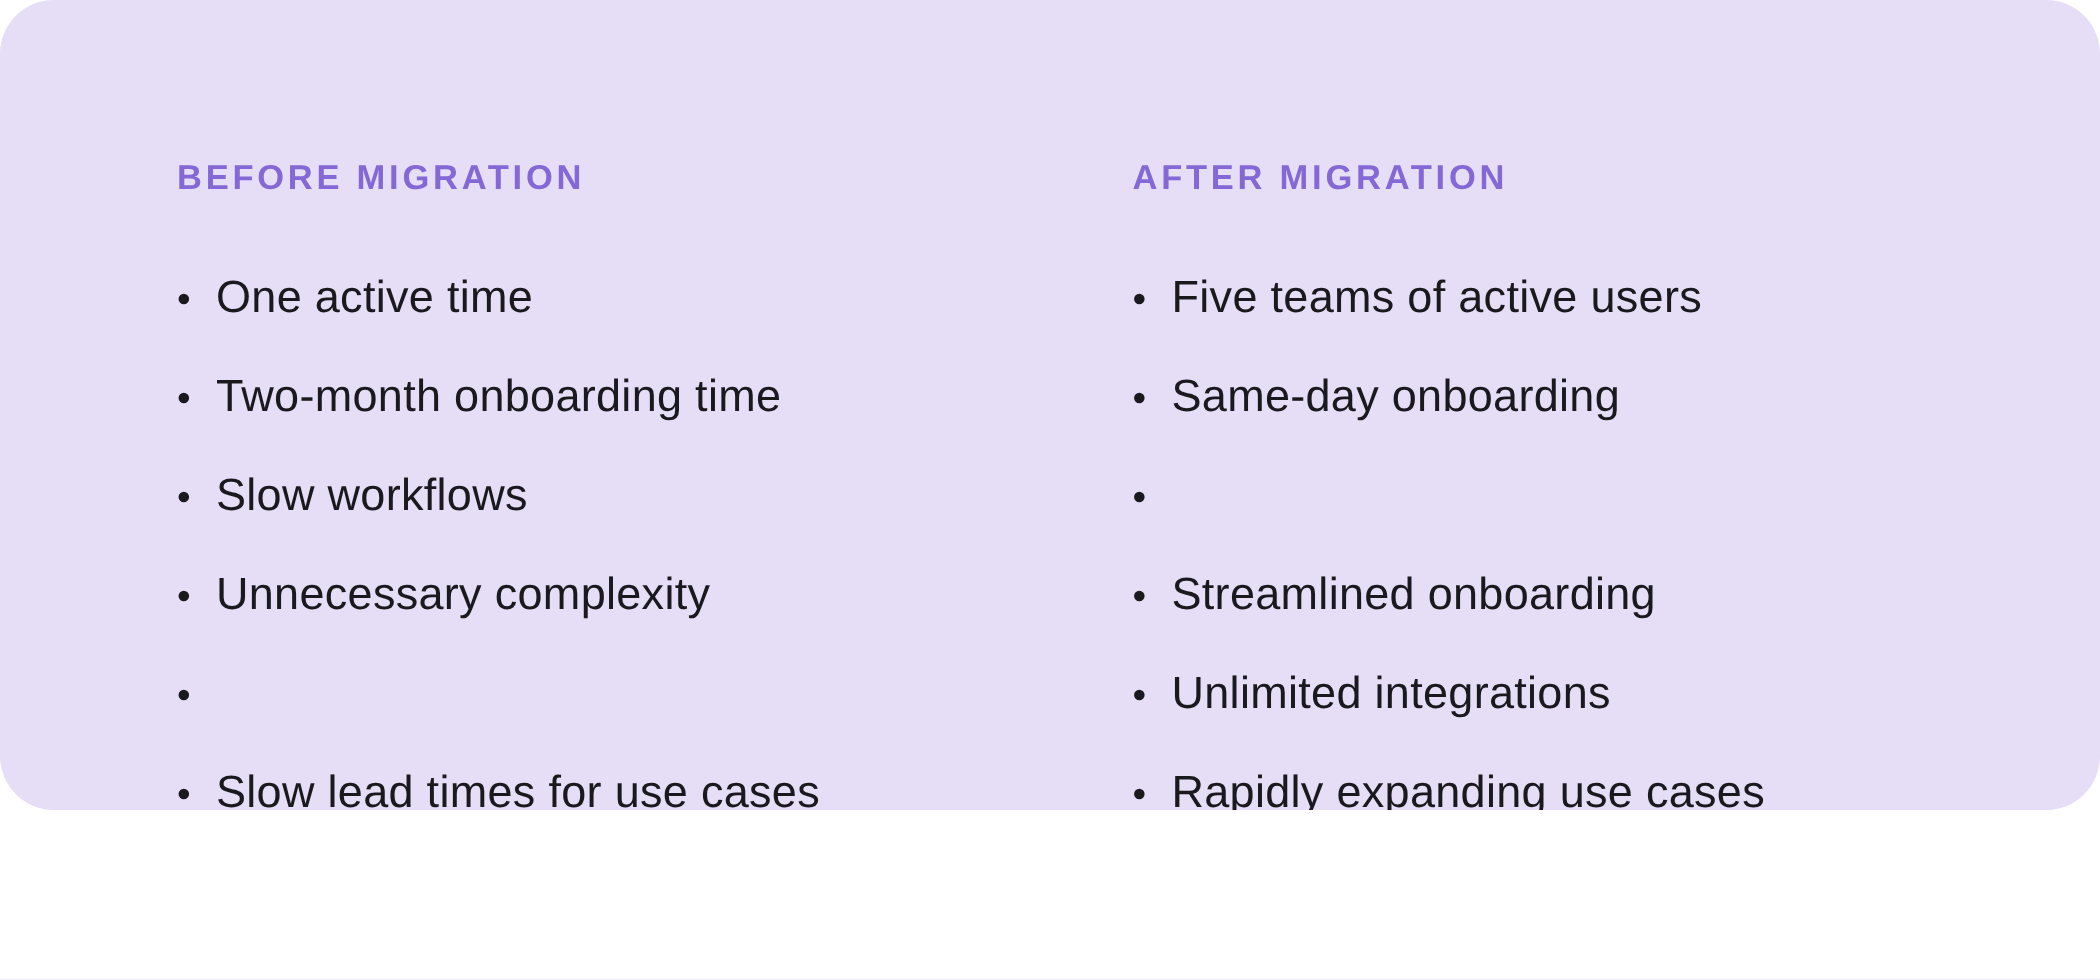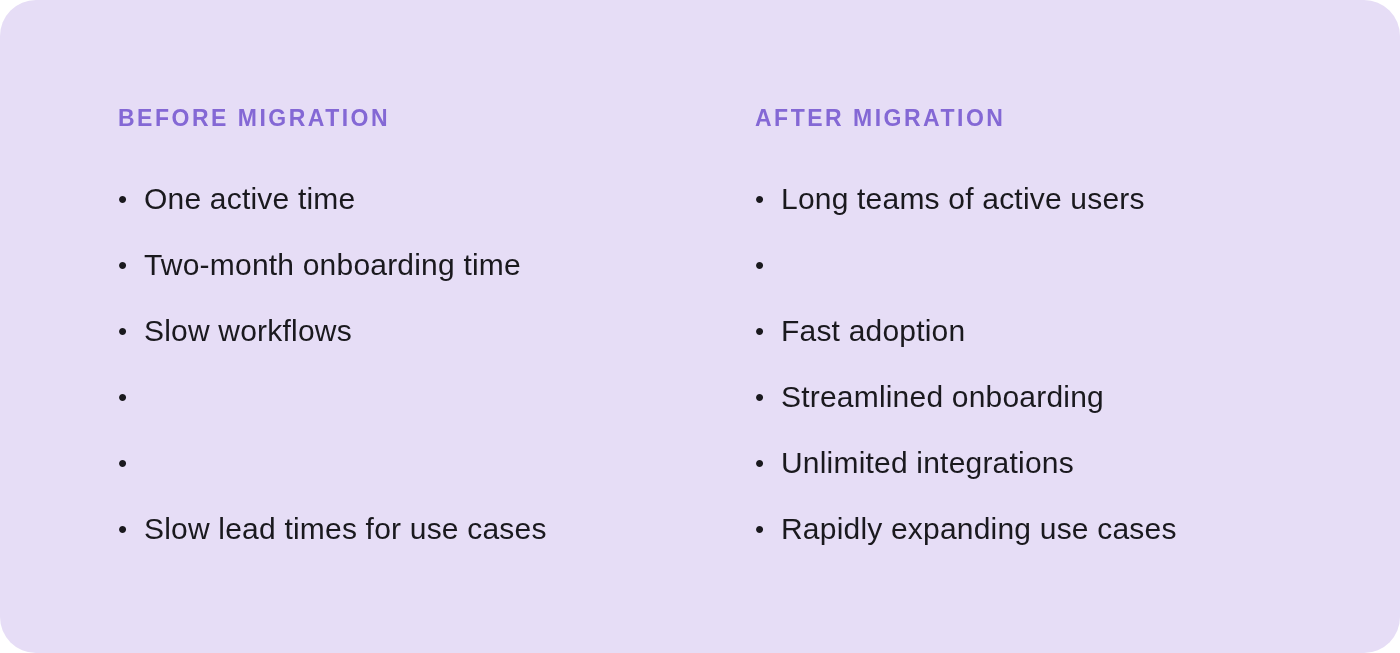--- a/index.html
+++ b/index.html
@@ -4,21 +4,21 @@
 <style>
   html, body {
     margin: 0;
     padding: 0;
     background: #ffffff;
     font-family: "Liberation Sans", "DejaVu Sans", sans-serif;
   }
   .canvas {
     position: relative;
     width: 1400px;
-    height: 653px;
+    height: 540px;
     background: #ffffff;
   }
   .card {
     position: absolute;
     inset: 0;
     background: #E6DDF6;
     border-radius: 36px;
     box-sizing: border-box;
     padding: 104px 0 0 118px;
     display: flex;
@@ -77,44 +77,45 @@
         <li>
           <span class="bullet">•</span>
           <span class="item-text">Two-month onboarding time</span>
         </li>
         <li>
           <span class="bullet">•</span>
           <span class="item-text">Slow workflows</span>
         </li>
         <li>
           <span class="bullet">•</span>
+          <span class="item-text">Unnecessary complexity</span>
         </li>
         <li>
           <span class="bullet">•</span>
         </li>
         <li>
           <span class="bullet">•</span>
           <span class="item-text">Slow lead times for use cases</span>
         </li>
       </ul>
     </div>
 
     <div class="column">
       <h2 class="col-heading">AFTER MIGRATION</h2>
       <ul class="items">
         <li>
           <span class="bullet">•</span>
-          <span class="item-text">Long teams of active users</span>
+          <span class="item-text">Five teams of active users</span>
         </li>
         <li>
           <span class="bullet">•</span>
+          <span class="item-text">Same-day onboarding</span>
         </li>
         <li>
           <span class="bullet">•</span>
-          <span class="item-text">Fast adoption</span>
         </li>
         <li>
           <span class="bullet">•</span>
           <span class="item-text">Streamlined onboarding</span>
         </li>
         <li>
           <span class="bullet">•</span>
           <span class="item-text">Unlimited integrations</span>
         </li>
         <li>

